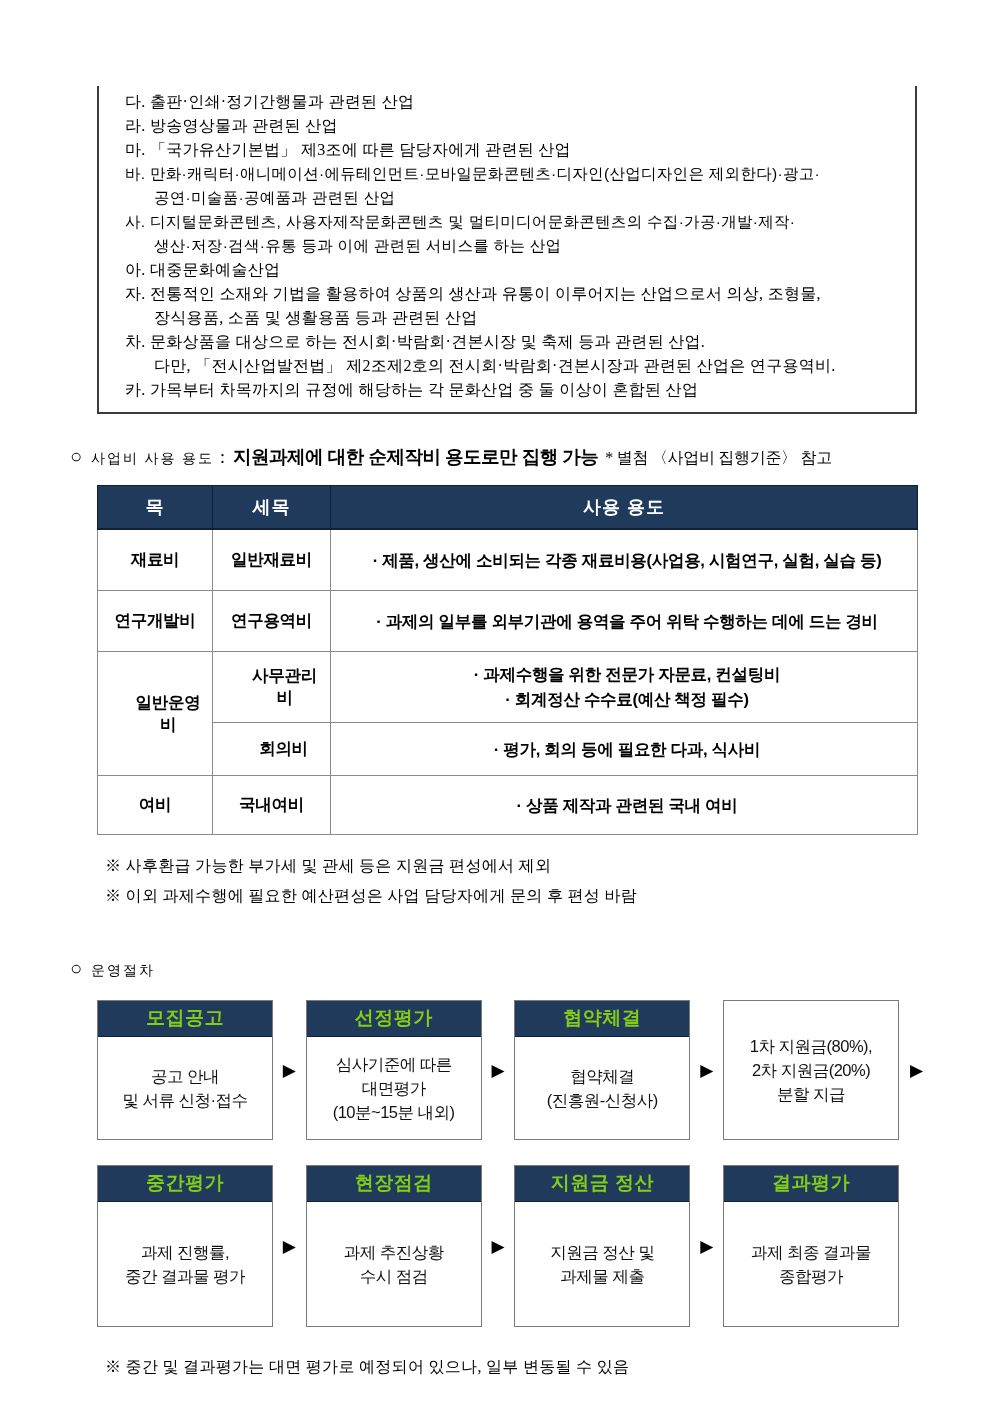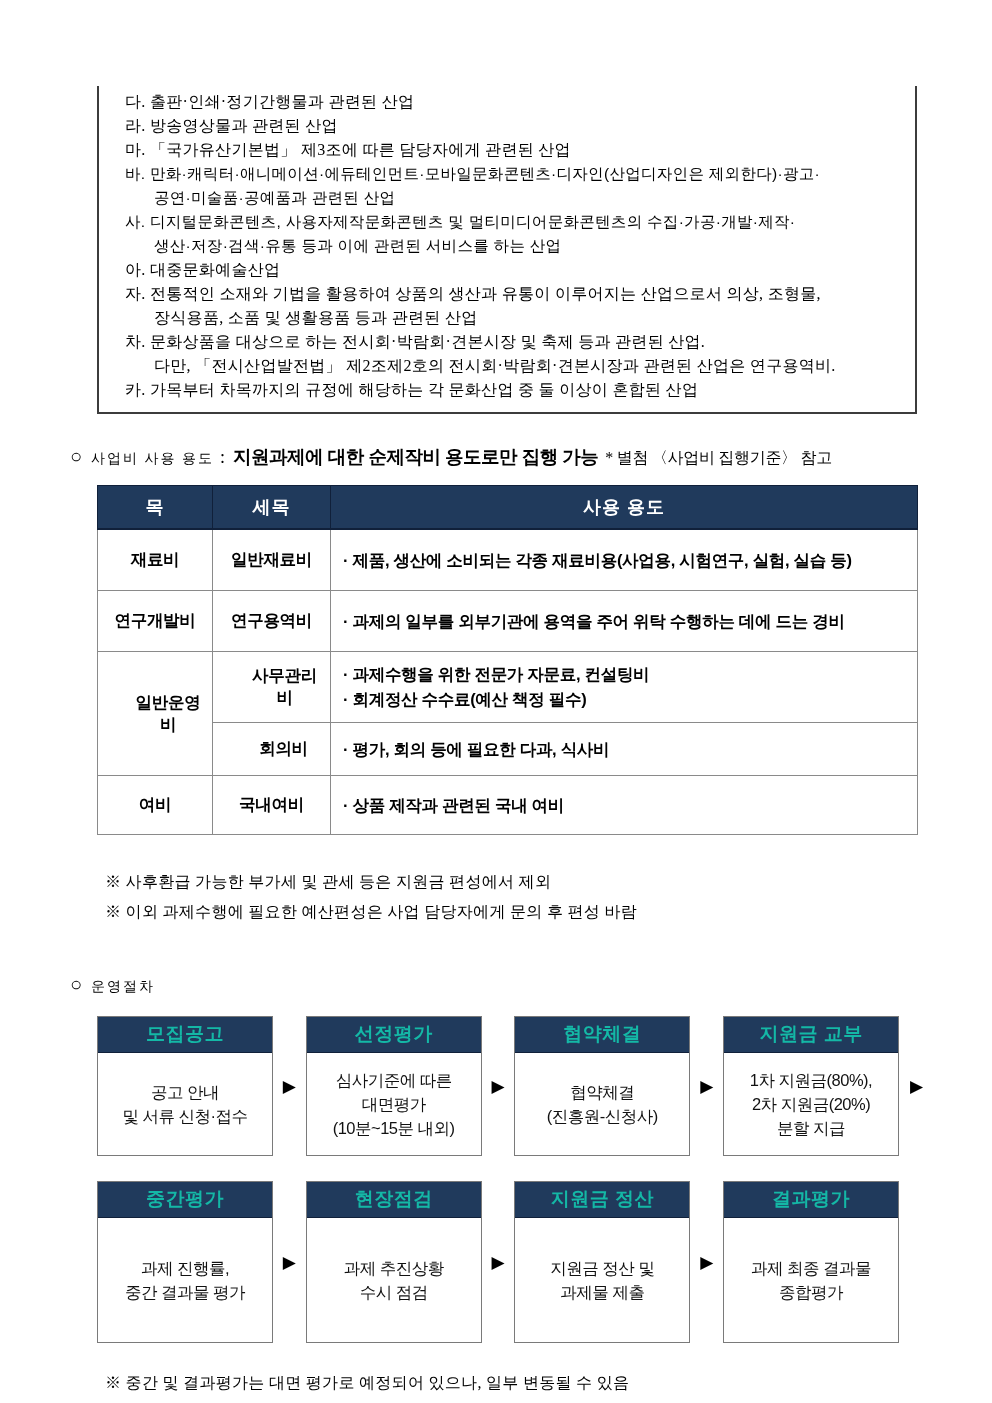--- a/index.html
+++ b/index.html
@@ -45,45 +45,45 @@
   table.budget th{
     background:#203a5c;color:#ffffff;font-size:18px;font-weight:bold;
     border:1px solid #10203a;border-bottom:2px solid #10203a;
     height:40px;letter-spacing:1px;
   }
   table.budget td{
     border:1px solid #8a8a8a;font-size:16.5px;font-weight:bold;letter-spacing:-0.3px;
     padding:4px 6px;background:#fff;
   }
   table.budget td.cat, table.budget td.sub{text-align:center;}
-  table.budget td.use{text-align:left;padding-left:12px;line-height:25px;}
+  table.budget td.use{text-align:center;padding-left:12px;line-height:25px;}
   tr.r0 td{height:52px;} tr.r1 td{height:52px;}
   tr.r2 td{height:62px;padding-left:32px;} tr.r3 td{height:44px;padding-left:30px;} tr.r4 td{height:50px;}
 
   
-  .notes{margin-top:32px;margin-left:8px;}
+  .notes{margin-top:16px;margin-left:8px;}
   .notes .note-line{font-size:16px;line-height:30px;letter-spacing:0.3px;}
 
   
   .flow-head-margin{margin-top:46px;}
   .flow-row{
     position:relative;margin-top:20px;width:802px;
     display:flex;justify-content:space-between;align-items:center;
     font-family:"Liberation Sans","DejaVu Sans",sans-serif;
   }
   .flow-row.row2{margin-top:25px;}
   .flow-box{
     width:176px;box-sizing:border-box;
     border:1px solid #7a7a7a;background:#fff;
     display:flex;flex-direction:column;
   }
   .row1 .flow-box{height:140px;}
   .row2 .flow-box{height:162px;}
   .flow-title{
-    background:#203a5c;color:#14b8a6;text-align:center;
+    background:#203a5c;color:#84cc16;text-align:center;
     font-size:19px;font-weight:bold;letter-spacing:0.5px;
     padding:4px 0 5px 0;border-bottom:1px solid #10203a;
   }
   .flow-body{
     flex:1;display:flex;flex-direction:column;justify-content:center;
     text-align:center;font-size:16.5px;line-height:24px;letter-spacing:-0.5px;color:#111;
   }
   .flow-arrow{
     font-size:17px;color:#000;line-height:1;
     font-family:"DejaVu Sans",sans-serif;
@@ -208,21 +208,20 @@
       <div class="flow-box">
         <div class="flow-title">협약체결</div>
         <div class="flow-body">
           <div>협약체결</div>
           <div>(진흥원-신청사)</div>
           <div></div>
         </div>
       </div>
       <div class="flow-arrow">▶</div>
       <div class="flow-box">
-        <div class="flow-title">지원금 교부</div>
         <div class="flow-body">
           <div>1차 지원금(80%),</div>
           <div>2차 지원금(20%)</div>
           <div>분할 지급</div>
         </div>
       </div>
       <div class="flow-arrow tail">▶</div>
     </div>
 
     <div class="flow-row row2">

